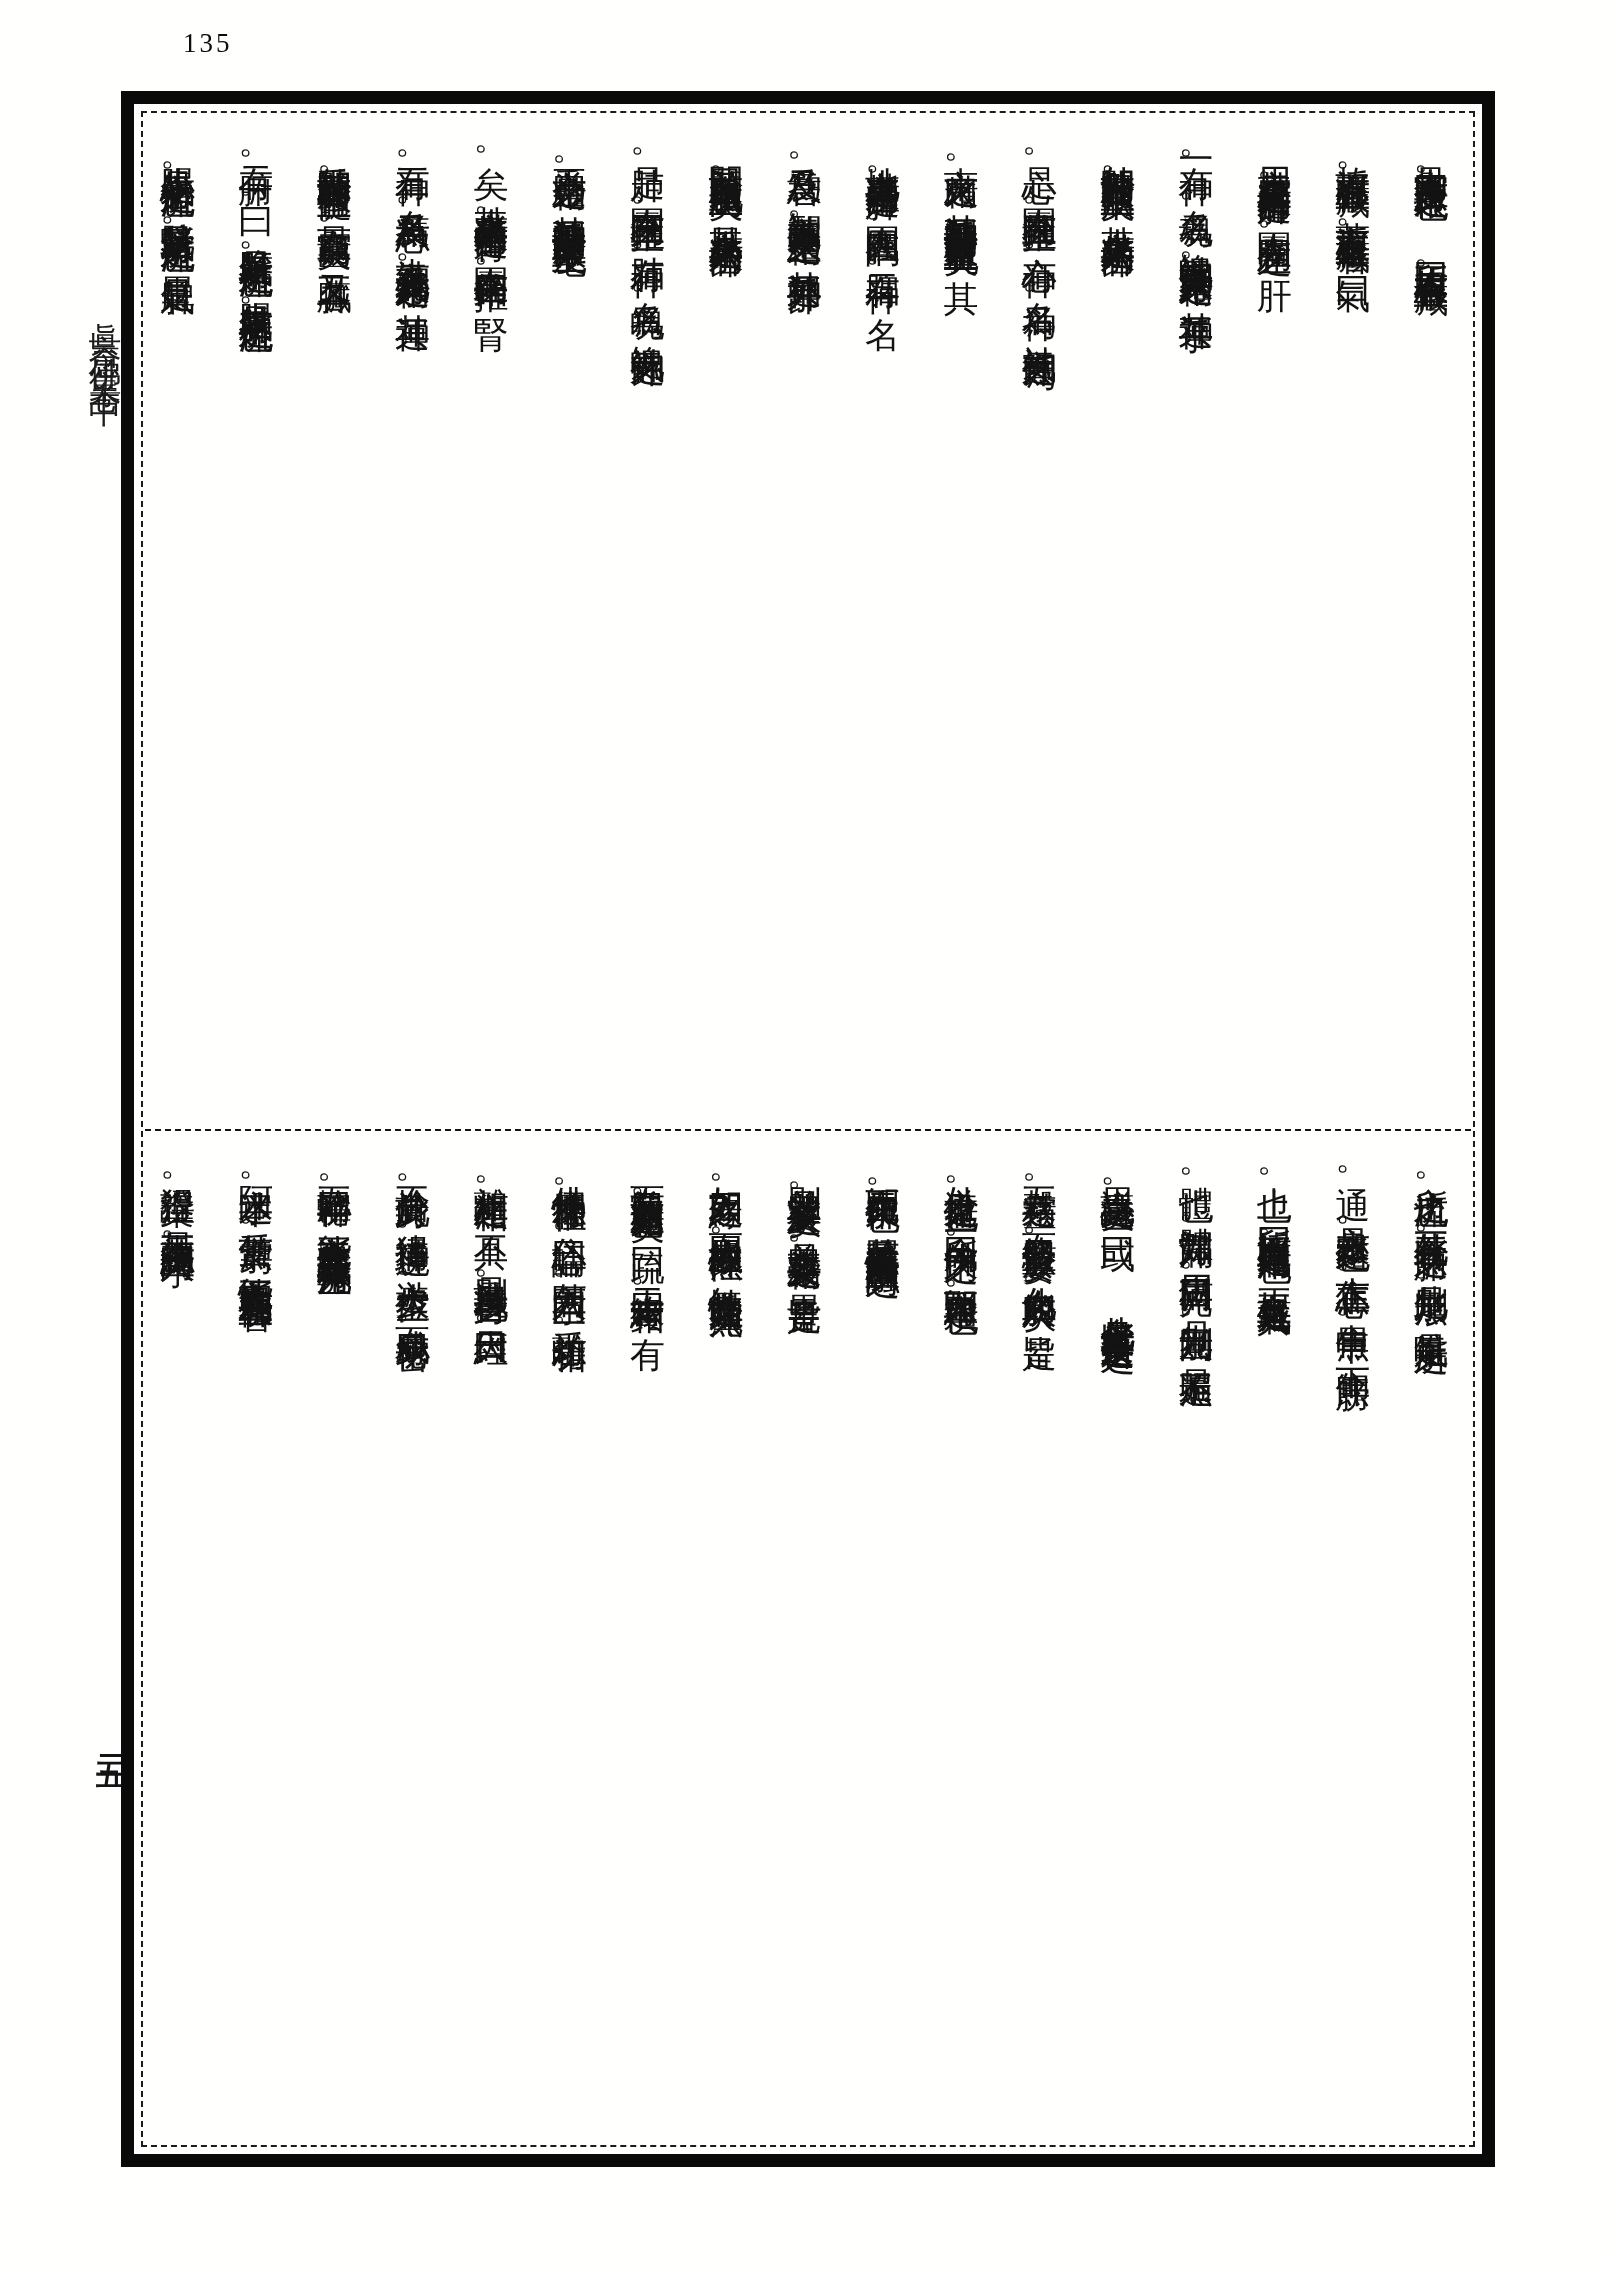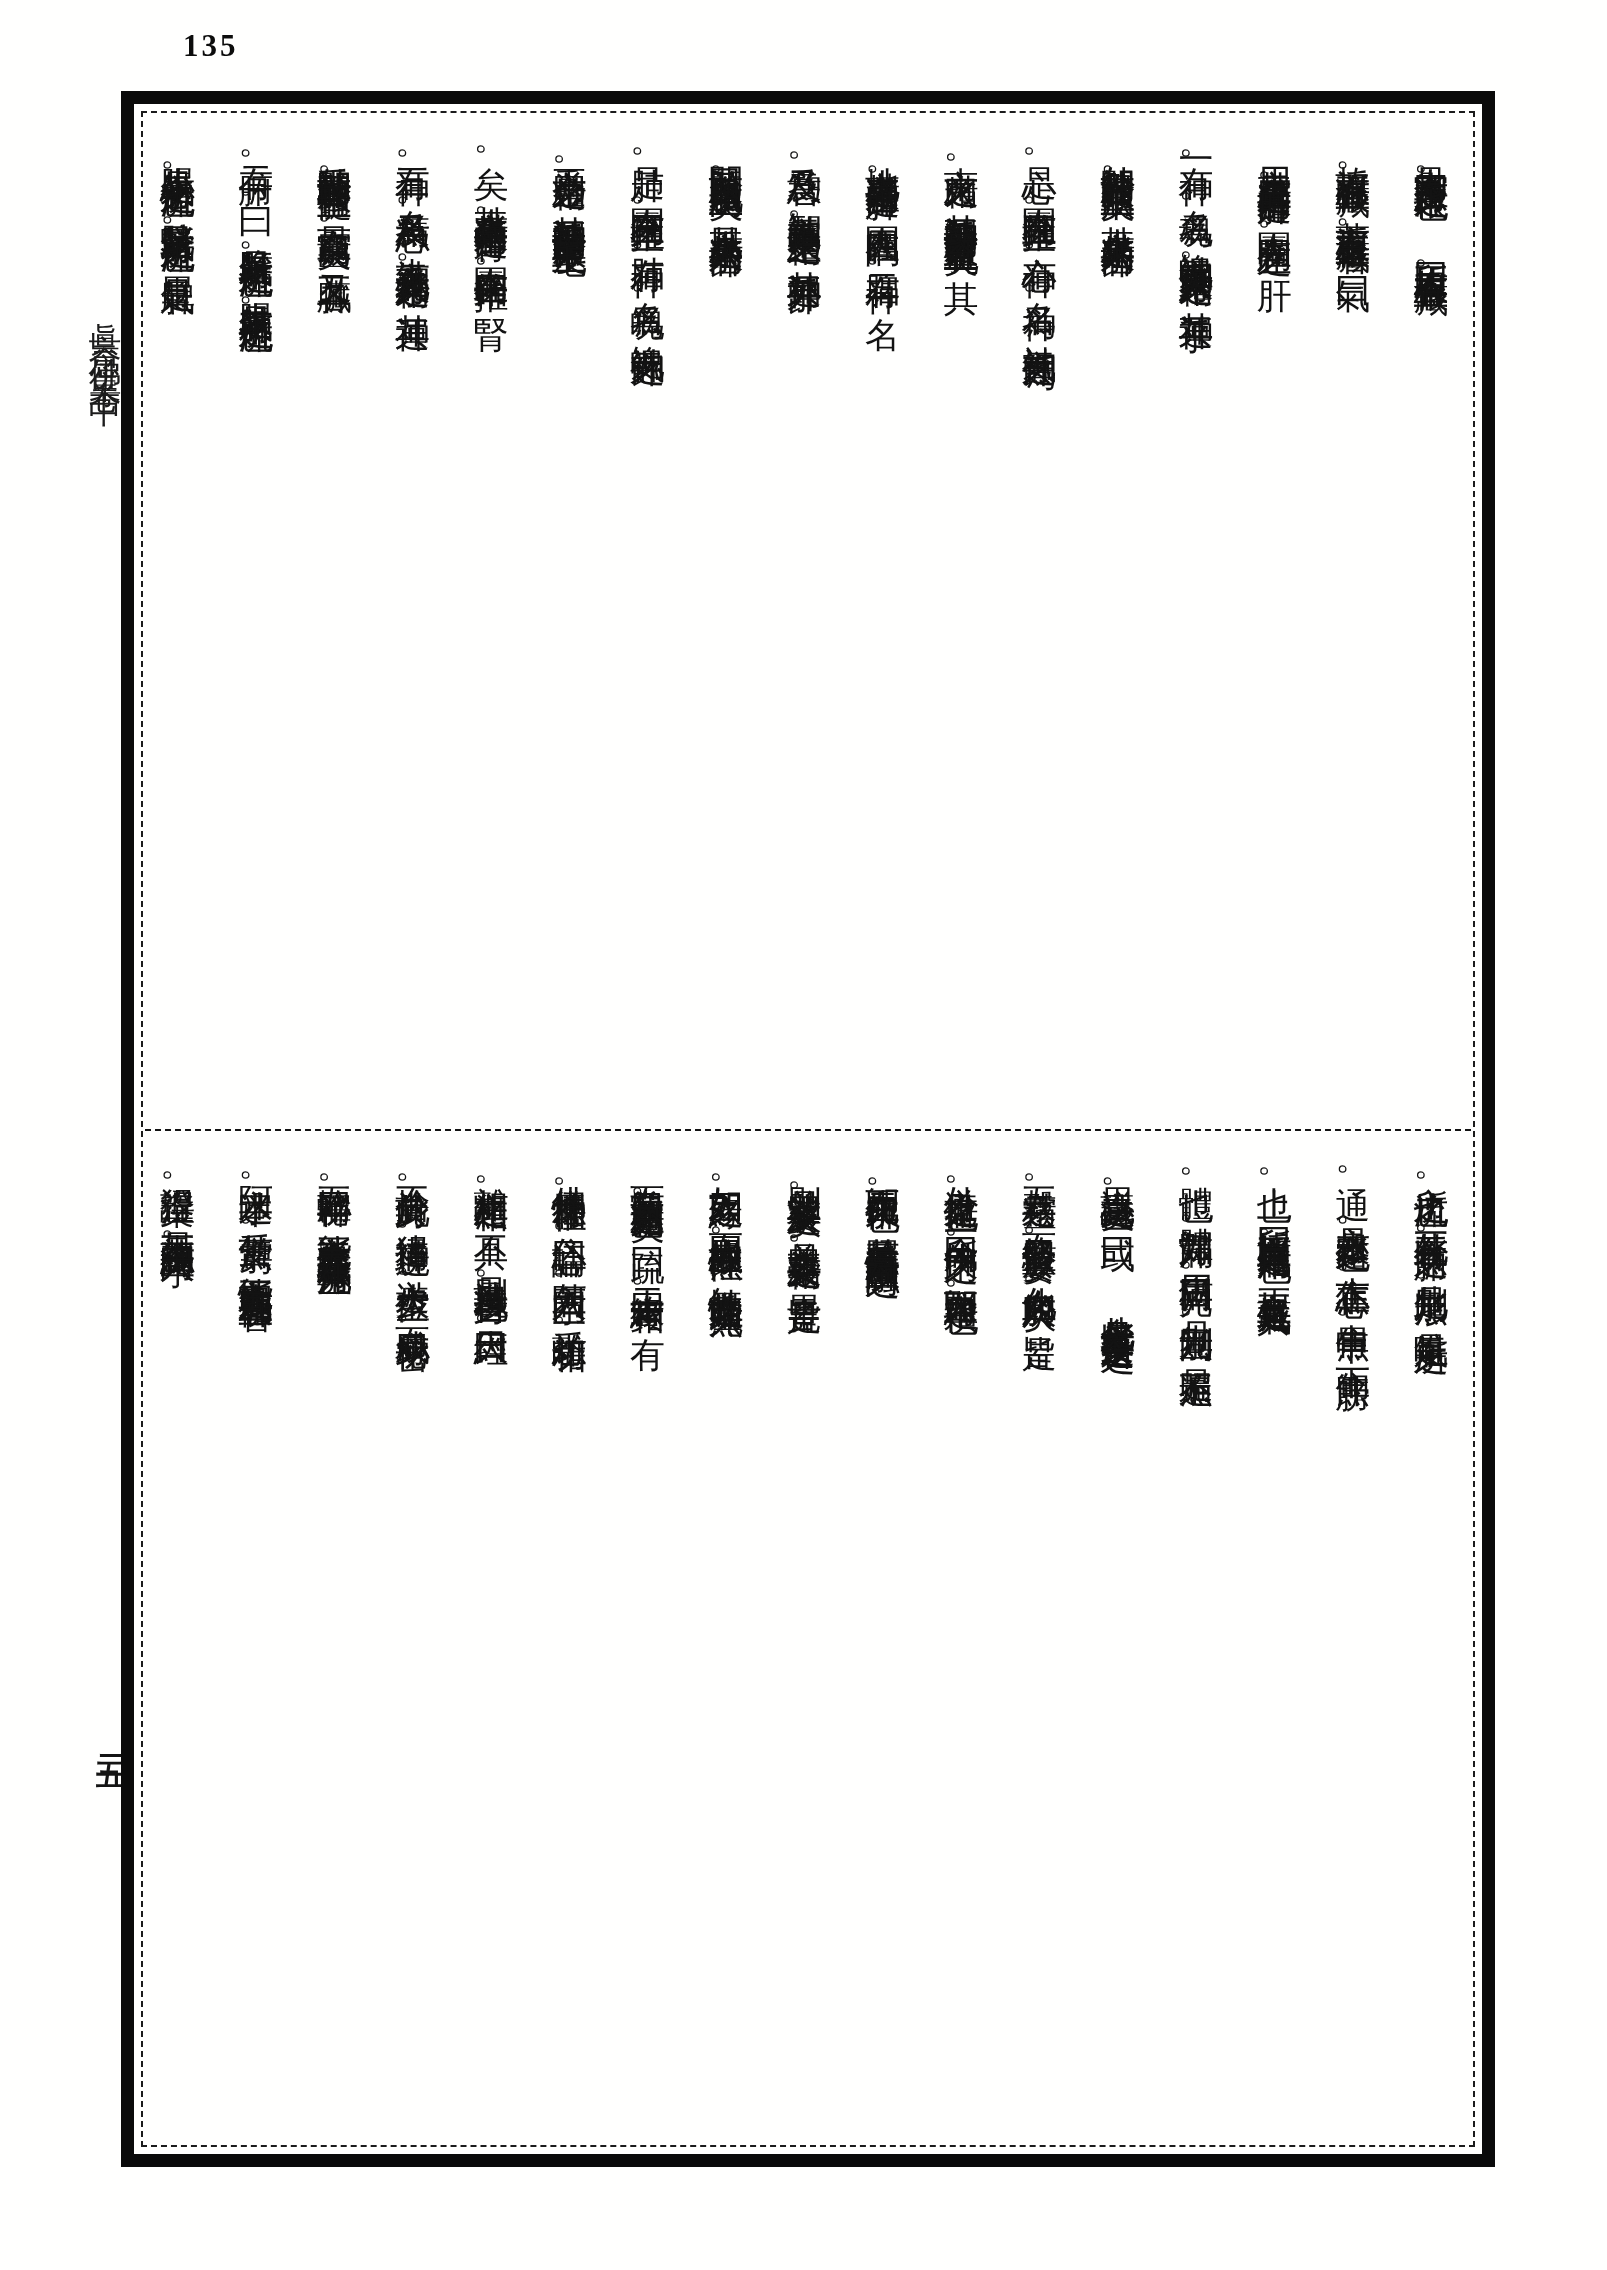--- a/index.html
+++ b/index.html
@@ -14,22 +14,22 @@
     background: #fffffe;
     overflow: hidden;
     font-family: "Liberation Serif", "DejaVu Serif", serif;
     color: #121212;
   }
   
   .page-number {
     position: absolute;
     left: 183px;
     top: 28px;
-    font-size: 31px;
-    font-weight: bold;
+    font-size: 27px;
+    font-weight: normal;
     letter-spacing: 3px;
     color: #0c0c0c;
   }
   
   .margin-title {
     position: absolute;
     left: 82px;
     top: 296px;
     writing-mode: vertical-rl;
     text-orientation: upright;

